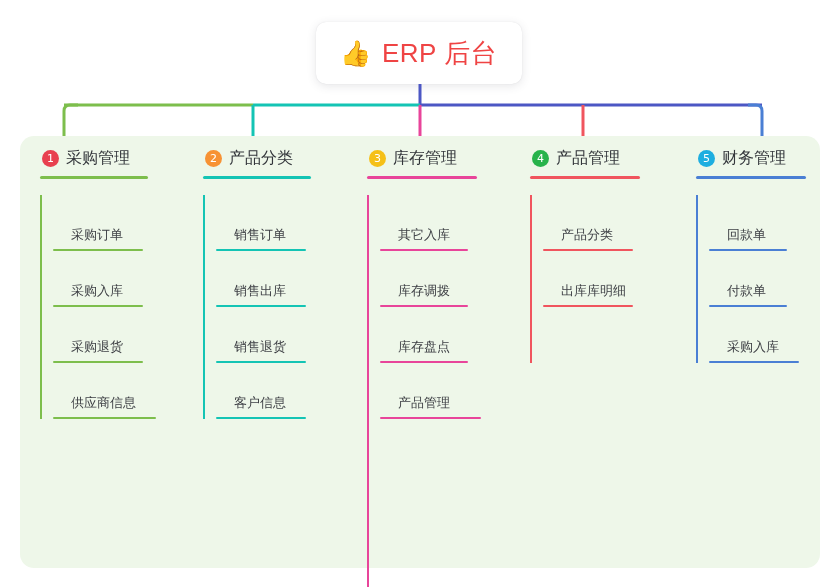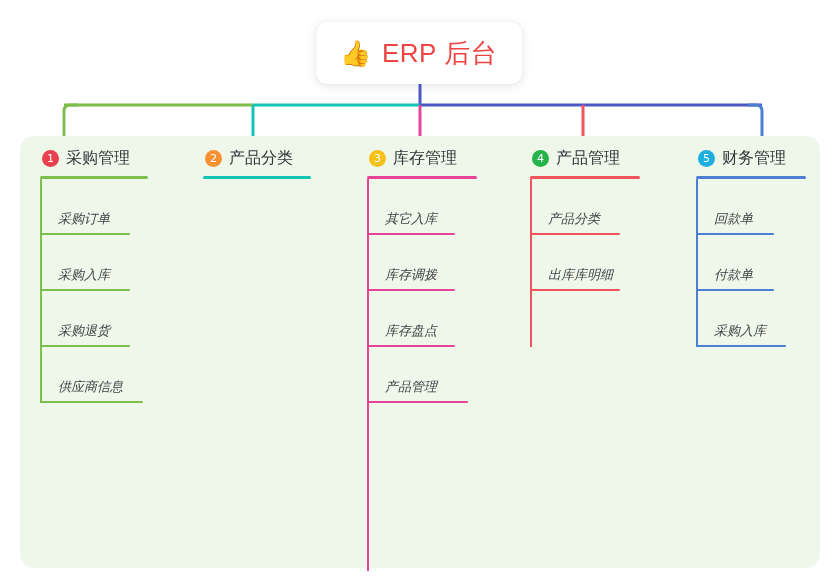--- a/index.html
+++ b/index.html
@@ -101,23 +101,22 @@
   }
   .head-rule {
     height: 3px;
     border-radius: 2px;
     margin-top: 6px;
   }
 
   
   .leaves {
     position: relative;
-    margin-top: 0px;
-    padding-left: 0px;
-    font-style: italic;
+    margin-top: 16px;
+    padding-left: 13px;
   }
   .spine {
     position: absolute;
     left: 0px;
     top: 0px;
     width: 2px;
   }
   .leaf {
     position: relative;
     height: 56px;
@@ -189,20 +188,39 @@
             <div class="leaf-rule" style="background: rgb(125, 190, 76); width: 103px;"></div>
           </div>
         </div>
       </div>
       <div class="column" style="left: 203px;">
         <div class="col-head">
           <span class="badge" style="background: rgb(247, 146, 52);">2</span>
           <span class="col-title">产品分类</span>
         </div>
         <div class="head-rule" style="background: rgb(20, 196, 180); width: 108px;"></div>
+        <div class="leaves">
+          <div class="spine" style="background: rgb(20, 196, 180); height: 224px;"></div>
+          <div class="leaf">
+            <span class="leaf-label">销售订单</span>
+            <div class="leaf-rule" style="background: rgb(20, 196, 180); width: 90px;"></div>
+          </div>
+          <div class="leaf">
+            <span class="leaf-label">销售出库</span>
+            <div class="leaf-rule" style="background: rgb(20, 196, 180); width: 90px;"></div>
+          </div>
+          <div class="leaf">
+            <span class="leaf-label">销售退货</span>
+            <div class="leaf-rule" style="background: rgb(20, 196, 180); width: 90px;"></div>
+          </div>
+          <div class="leaf">
+            <span class="leaf-label">客户信息</span>
+            <div class="leaf-rule" style="background: rgb(20, 196, 180); width: 90px;"></div>
+          </div>
+        </div>
       </div>
       <div class="column" style="left: 367px;">
         <div class="col-head">
           <span class="badge" style="background: rgb(245, 192, 24);">3</span>
           <span class="col-title">库存管理</span>
         </div>
         <div class="head-rule" style="background: rgb(232, 69, 154); width: 110px;"></div>
         <div class="leaves">
           <div class="spine" style="background: rgb(232, 69, 154); height: 392px;"></div>
           <div class="leaf">

